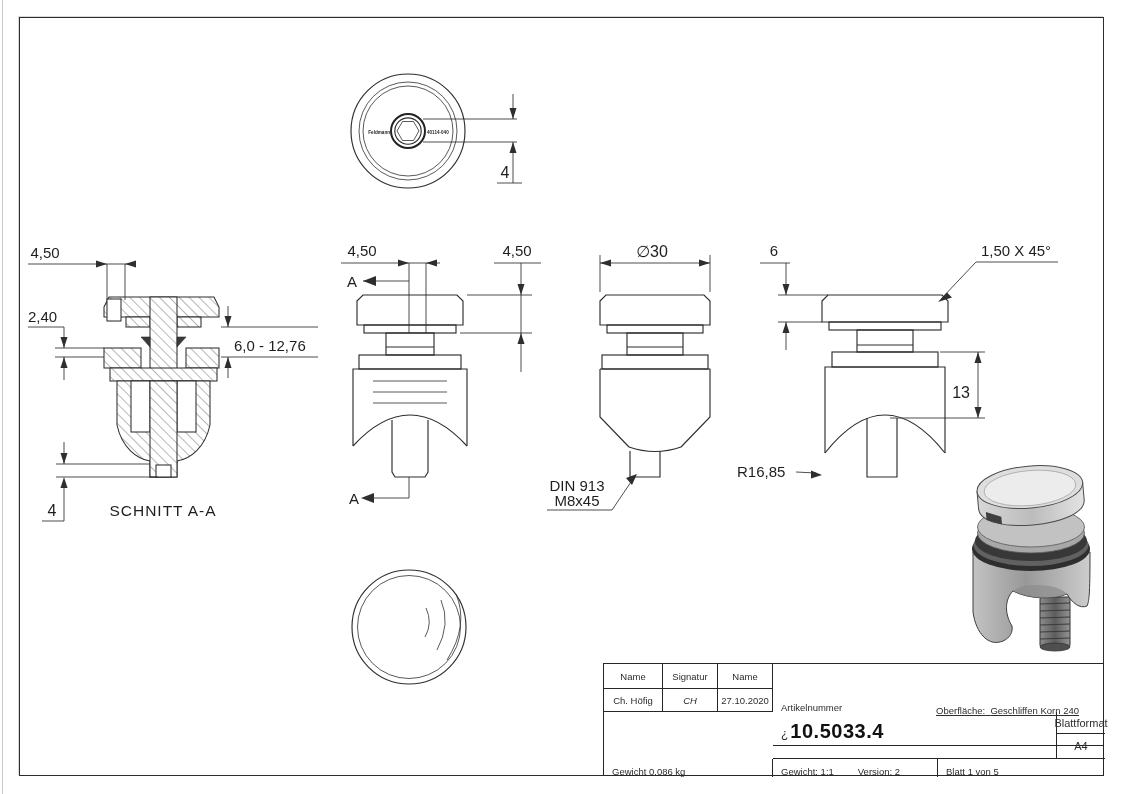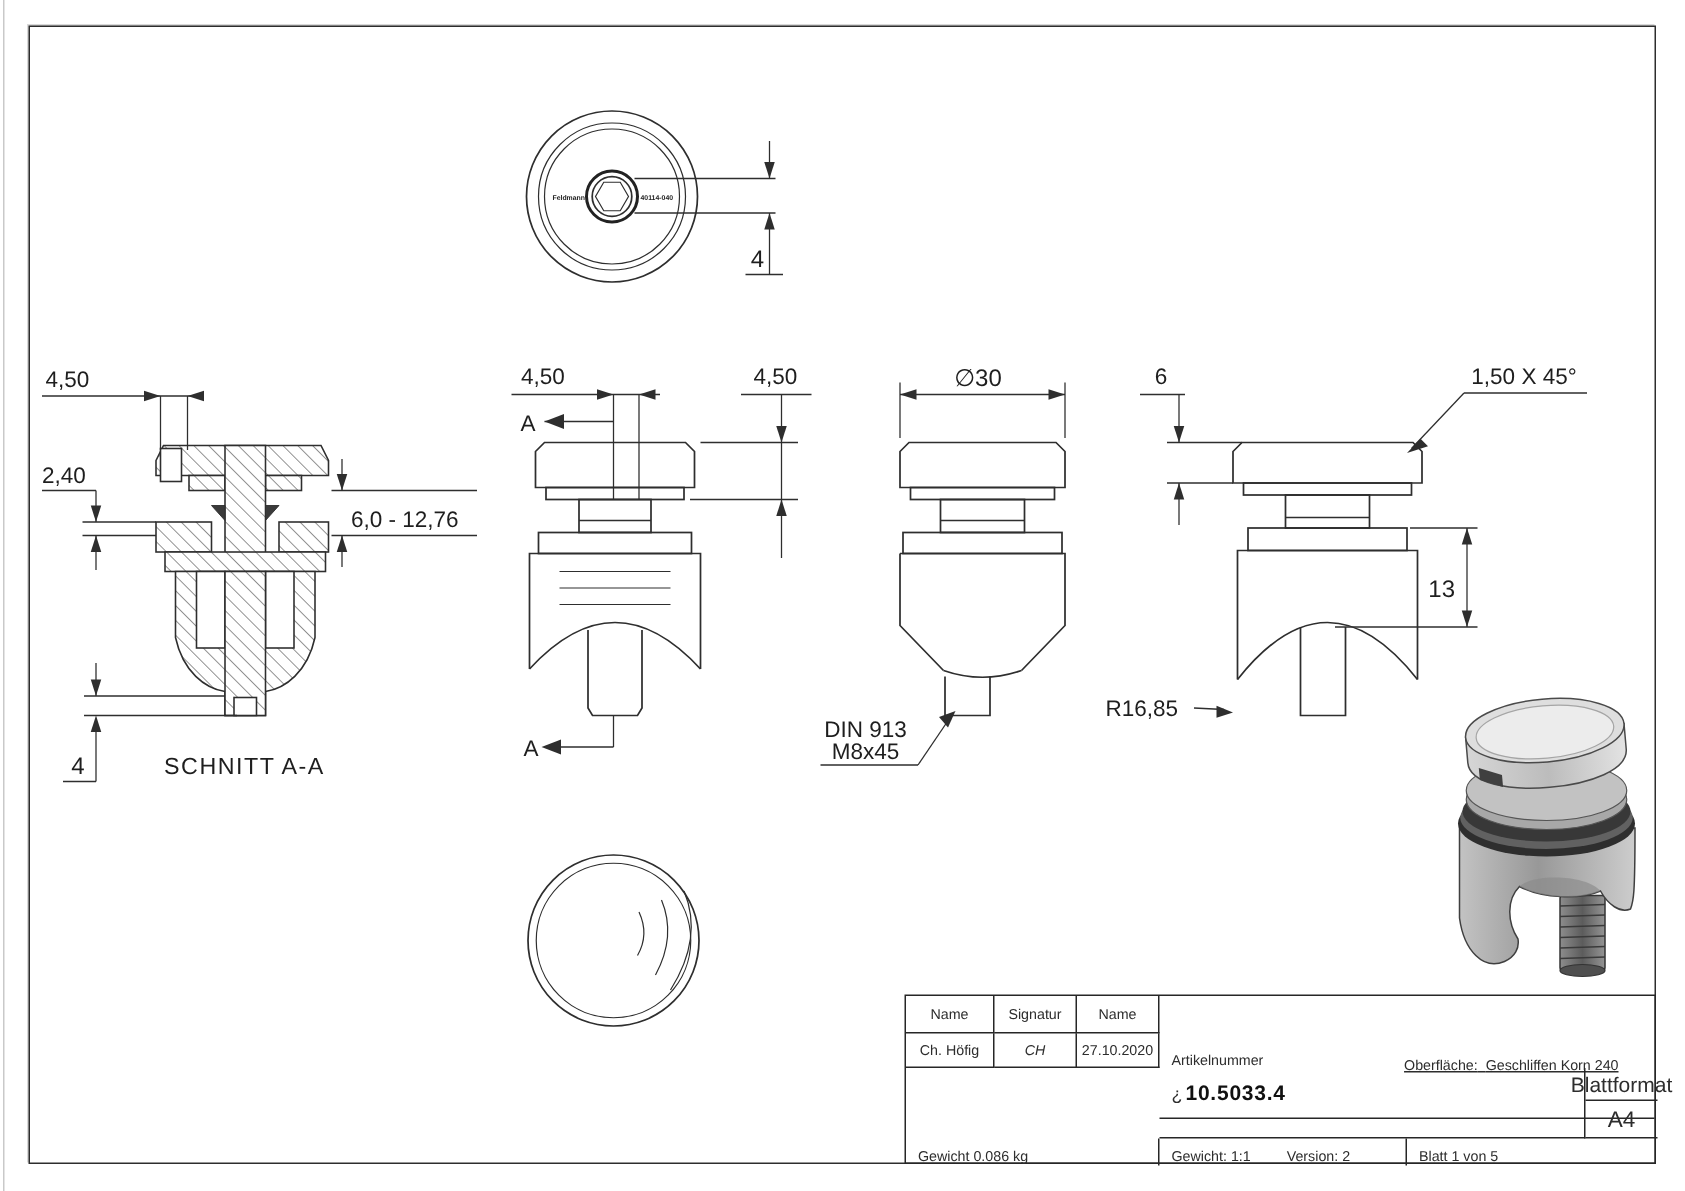--- a/index.html
+++ b/index.html
@@ -21,23 +21,23 @@
   .dt2{font-size:16px;}
   .tiny{font-size:4.6px;font-weight:bold;}
   
   #tblock{position:absolute;left:603px;top:663px;width:501px;height:113px;
           border:1.2px solid #262626;box-sizing:border-box;font-size:9.5px;color:#2d2d2d;}
   .cell{position:absolute;box-sizing:border-box;border-right:1px solid #262626;border-bottom:1px solid #262626;}
   .cc{display:flex;align-items:center;justify-content:center;}
   .lc{display:flex;align-items:flex-end;padding-left:8px;}
   #art-number-row{position:absolute;left:8px;top:22px;white-space:nowrap;}
   #art-prefix{font-size:12px;margin-right:2px;}
-  #art-number{font-size:14px;font-weight:600;letter-spacing:0.5px;color:#111;}
+  #art-number{font-size:20px;font-weight:600;letter-spacing:0.5px;color:#111;}
   #surface-text{position:absolute;right:24px;top:7px;white-space:nowrap;text-decoration:underline;}
-  #format-value-cell{font-size:15px;}
+  #format-value-cell{font-size:11px;}
 </style>
 </head>
 <body>
 
 <div id="stage">
   <div id="edge"></div>
   <div id="frame"></div>
 
   <svg width="1123" height="794" viewBox="0 0 1123 794">
     <defs>
@@ -300,21 +300,21 @@
       <div id="art-number-row">
         <span id="art-prefix">¿</span><span id="art-number">10.5033.4</span>
       </div>
       <div id="surface-text">
         <span>Oberfläche:</span>&nbsp;
         <span>Geschliffen Korn 240</span>
       </div>
     </div>
 
     <div class="cell" style="left:169px;top:48px;width:284px;height:47px;"></div>
-    <div class="cell cc" style="left:453px;top:48px;width:48px;height:22px;border-right:none;font-size:14px;">
+    <div class="cell cc" style="left:453px;top:48px;width:48px;height:22px;border-right:none;font-size:11px;">
       <span>Blattformat</span>
       </div>
     <div class="cell cc" id="format-value-cell" style="left:453px;top:70px;width:48px;height:25px;border-right:none;">
       <span>A4</span>
       </div>
 
     <div class="cell lc" style="left:0;top:95px;width:169px;height:18px;border-bottom:none;">
       <span>Gewicht 0.086 kg</span>
       </div>
     <div class="cell lc" style="left:169px;top:95px;width:165px;height:18px;border-bottom:none;">

